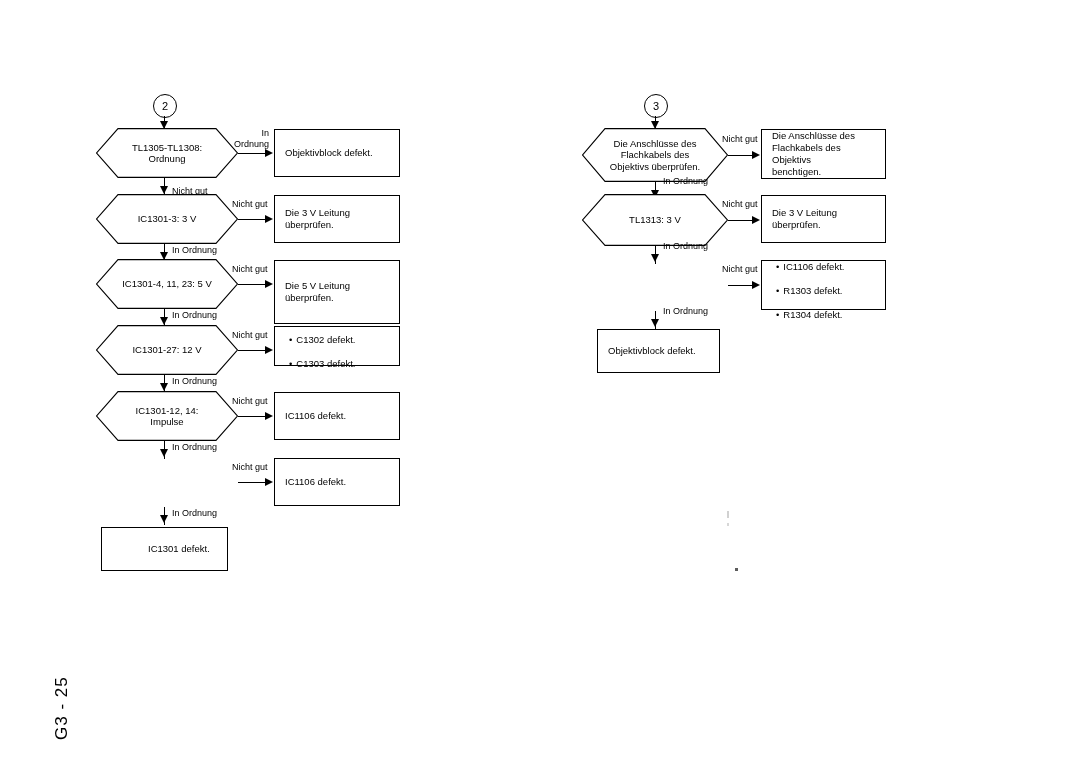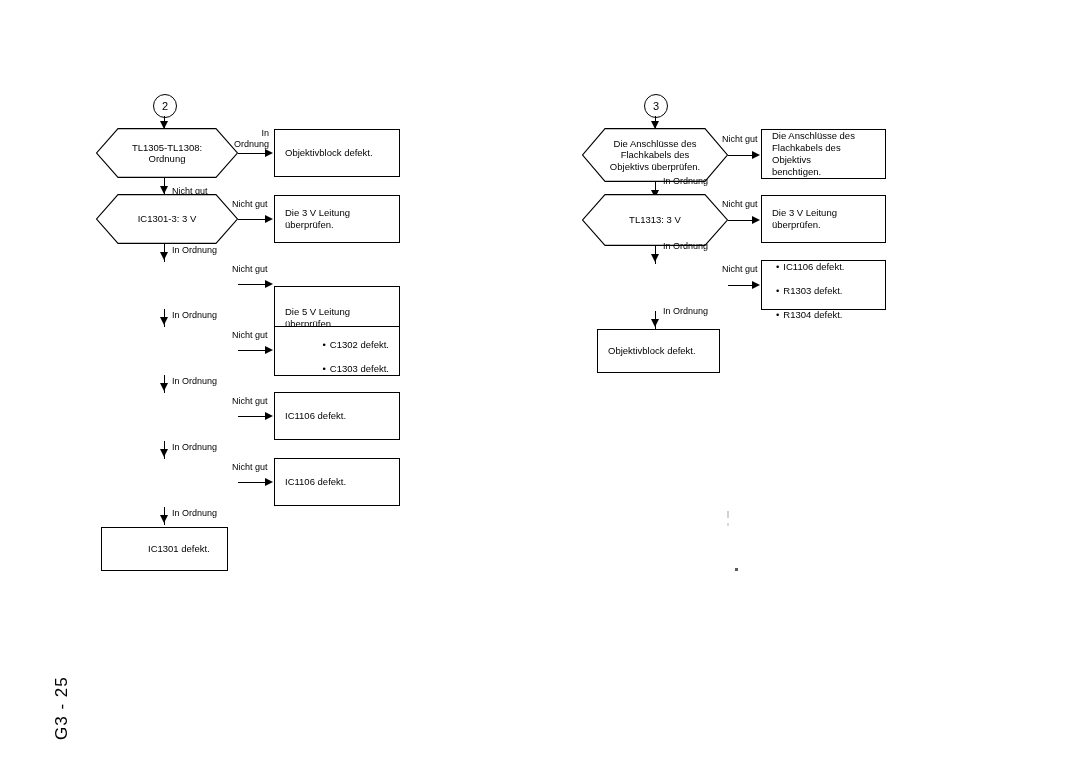--- a/index.html
+++ b/index.html
@@ -172,44 +172,62 @@
   <div class="arrow-right" style="left:265px; top:214.5px;"></div>
   <div class="edge-label" style="left:232px; top:199px;">Nicht gut</div>
   <div class="node box" style="left:274px; top:195px; width:126px; height:48px;">
     <span class="box-label">Die 3 V Leitung
 überprüfen.</span>
   </div>
   <div class="vline" style="left:164px; top:244px; height:18px;"></div>
   <div class="arrow-down" style="left:160px; top:252px;"></div>
   <div class="edge-label" style="left:172px; top:245px;">In Ordnung</div>
 
+  <div class="node hex" style="left:96px; top:259px; width:142px; height:50px;">
+    <svg class="hex-shape" viewBox="0 0 142 50" preserveAspectRatio="none">
+      <polygon points="22,0.6 120,0.6 141.4,25 120,49.4 22,49.4 0.6,25" fill="#ffffff" stroke="#000000" stroke-width="1.1"></polygon>
+    </svg>
+    <span class="hex-label">IC1301-4, 11, 23: 5 V</span>
+  </div>
   <div class="hline" style="left:238px; top:284px; width:28px;"></div>
   <div class="arrow-right" style="left:265px; top:279.5px;"></div>
   <div class="edge-label" style="left:232px; top:264px;">Nicht gut</div>
-  <div class="node box" style="left:274px; top:260px; width:126px; height:64px;margin-top:26px;">
+  <div class="node box" style="left:274px; top:260px; width:126px; height:64px;">
     <span class="box-label">Die 5 V Leitung
 überprüfen.</span>
   </div>
   <div class="vline" style="left:164px; top:309px; height:18px;"></div>
   <div class="arrow-down" style="left:160px; top:317px;"></div>
   <div class="edge-label" style="left:172px; top:310px;">In Ordnung</div>
 
+  <div class="node hex" style="left:96px; top:325px; width:142px; height:50px;">
+    <svg class="hex-shape" viewBox="0 0 142 50" preserveAspectRatio="none">
+      <polygon points="22,0.6 120,0.6 141.4,25 120,49.4 22,49.4 0.6,25" fill="#ffffff" stroke="#000000" stroke-width="1.1"></polygon>
+    </svg>
+    <span class="hex-label">IC1301-27: 12 V</span>
+  </div>
   <div class="hline" style="left:238px; top:350px; width:28px;"></div>
   <div class="arrow-right" style="left:265px; top:345.5px;"></div>
   <div class="edge-label" style="left:232px; top:330px;">Nicht gut</div>
-  <div class="node box bulleted" style="left:274px; top:326px; width:126px; height:50px;justify-content:flex-end;">
+  <div class="node box bulleted" style="left:274px; top:326px; width:126px; height:40px;">
     <span class="box-label">
       <span class="bullet-line">C1302 defekt.</span><br>
       <span class="bullet-line">C1303 defekt.</span>
     </span>
   </div>
   <div class="vline" style="left:164px; top:375px; height:18px;"></div>
   <div class="arrow-down" style="left:160px; top:383px;"></div>
   <div class="edge-label" style="left:172px; top:376px;">In Ordnung</div>
 
+  <div class="node hex" style="left:96px; top:391px; width:142px; height:50px;">
+    <svg class="hex-shape" viewBox="0 0 142 50" preserveAspectRatio="none">
+      <polygon points="22,0.6 120,0.6 141.4,25 120,49.4 22,49.4 0.6,25" fill="#ffffff" stroke="#000000" stroke-width="1.1"></polygon>
+    </svg>
+    <span class="hex-label">IC1301-12, 14: Impulse</span>
+  </div>
   <div class="hline" style="left:238px; top:416px; width:28px;"></div>
   <div class="arrow-right" style="left:265px; top:411.5px;"></div>
   <div class="edge-label" style="left:232px; top:396px;">Nicht gut</div>
   <div class="node box" style="left:274px; top:392px; width:126px; height:48px;">
     <span class="box-label">IC1106 defekt.</span>
   </div>
   <div class="vline" style="left:164px; top:441px; height:18px;"></div>
   <div class="arrow-down" style="left:160px; top:449px;"></div>
   <div class="edge-label" style="left:172px; top:442px;">In Ordnung</div>
 

